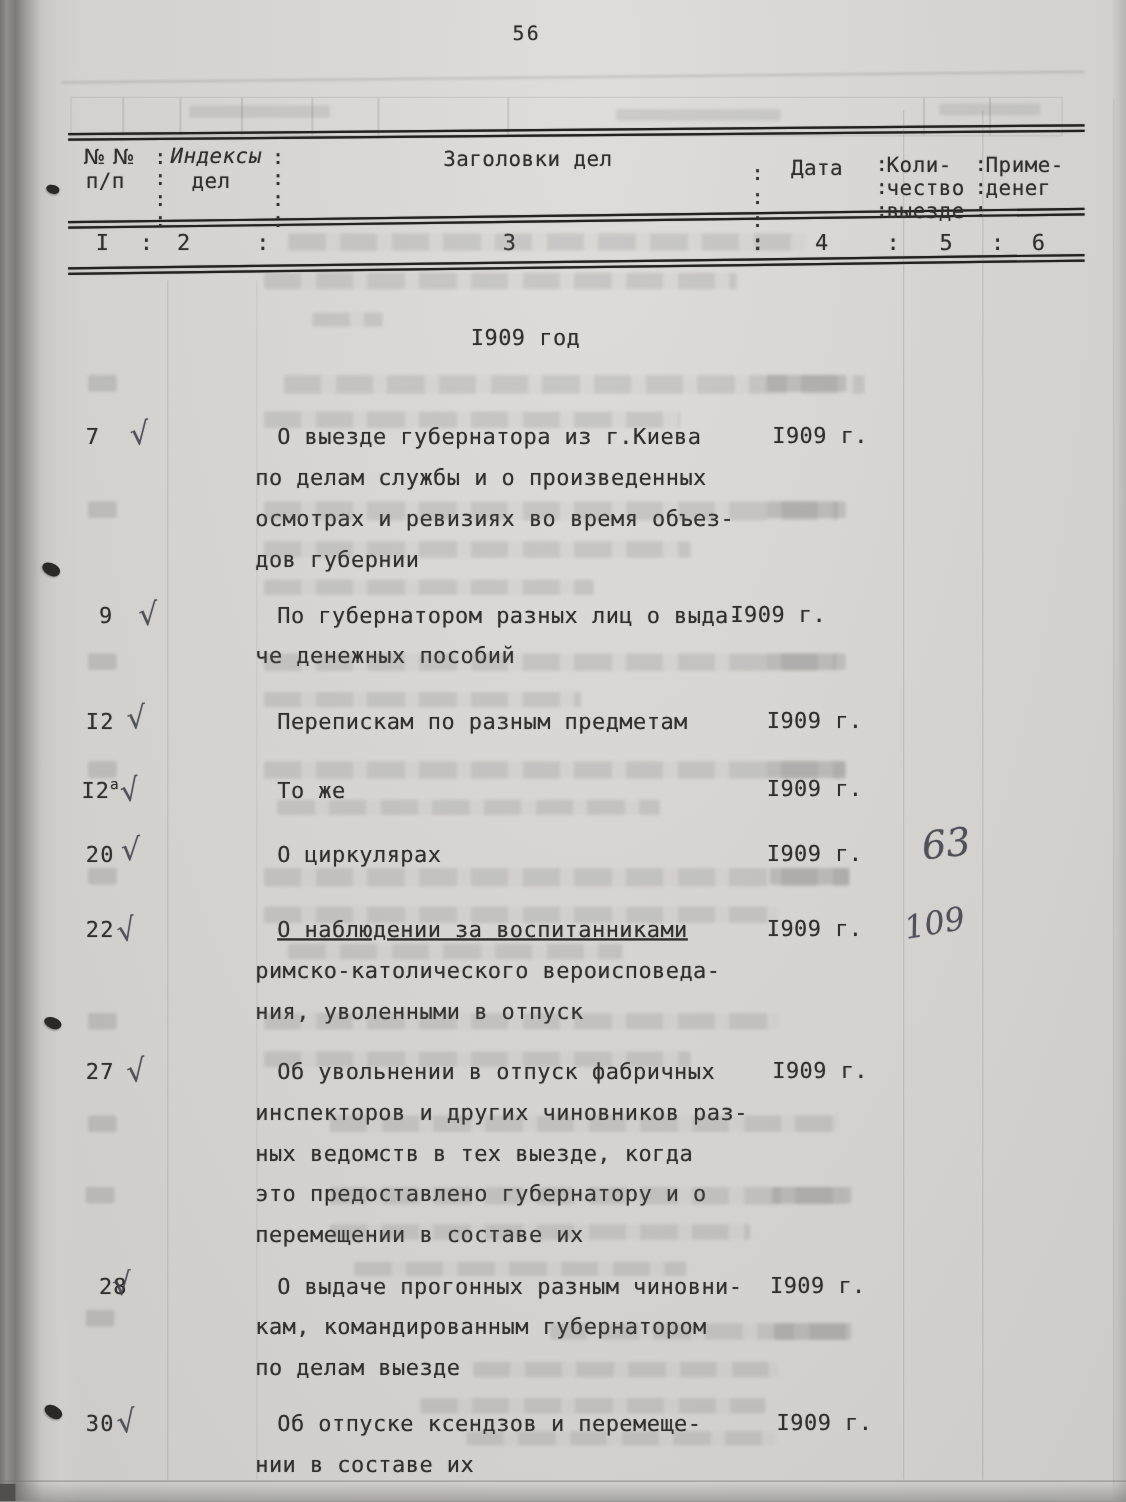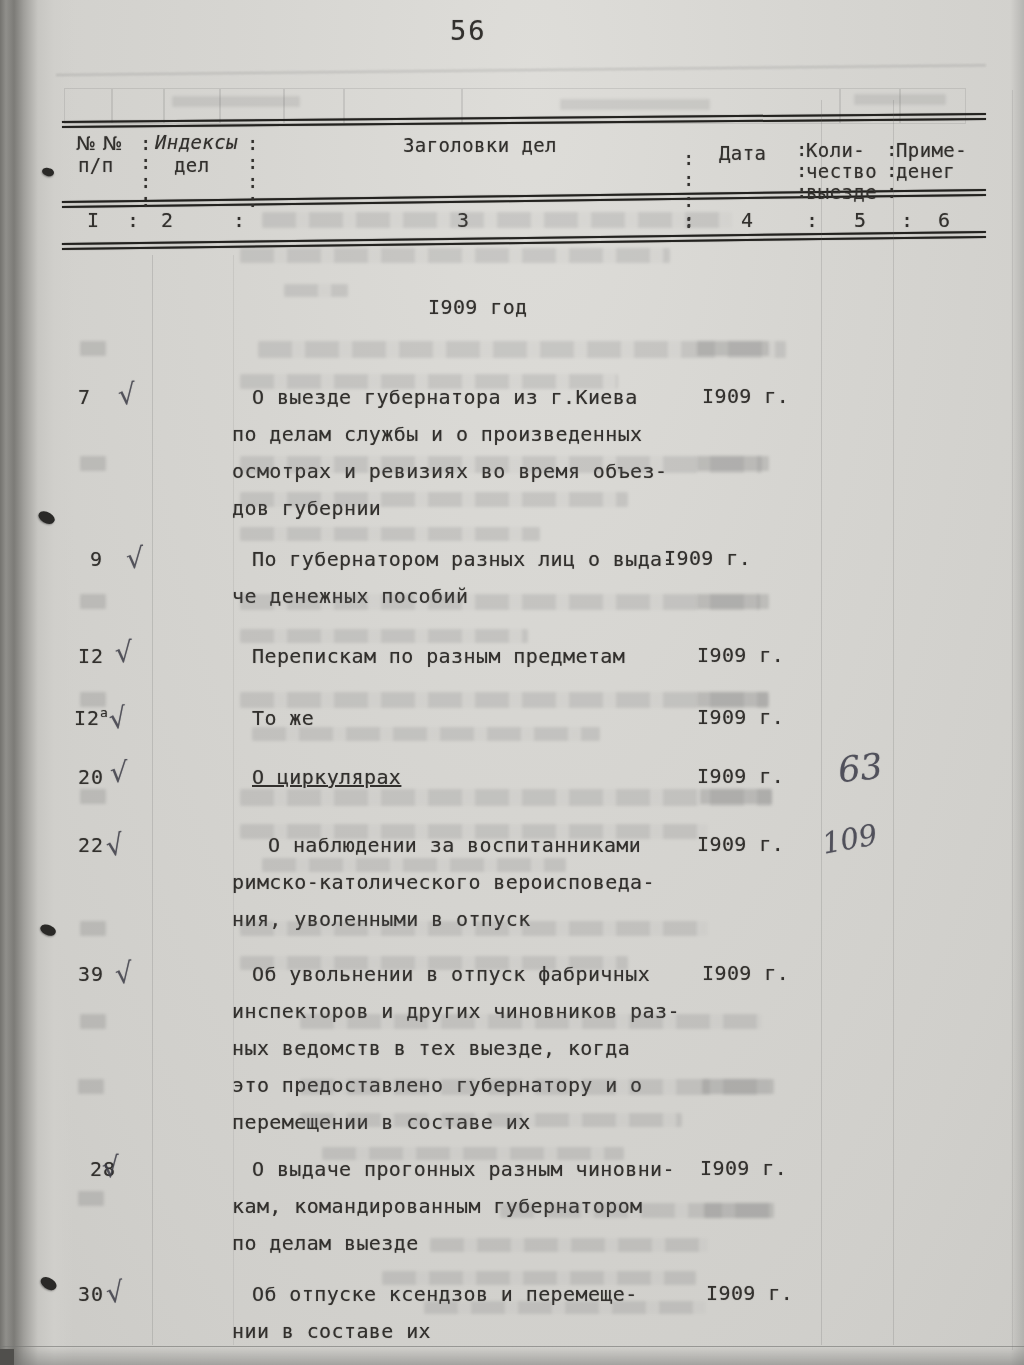--- a/index.html
+++ b/index.html
@@ -50,21 +50,21 @@
 <body>
 
 <div class="page" id="pg">
 
   <div class="gutter"></div>
   <div class="stitch" style="left:42px;top:168px;width:12px;height:8px;transform:rotate(20deg)"></div>
   <div class="stitch" style="left:38px;top:512px;width:17px;height:11px;transform:rotate(32deg)"></div>
   <div class="stitch" style="left:40px;top:925px;width:16px;height:10px;transform:rotate(26deg)"></div>
   <div class="stitch" style="left:40px;top:1278px;width:17px;height:11px;transform:rotate(36deg)"></div>
 
-  <div class="tw" style="left:450px;top:20px;font-size:27px;letter-spacing:2px;">56</div>
+  <div class="tw" style="left:466px;top:20px;font-size:18px;letter-spacing:2px;">56</div>
 
   <div class="gline" style="left:56px;top:74px;width:930px;transform:rotate(-0.6deg)"></div>
   <div id="ghost">
       <div class="gbox" style="left: 64px; top: 88px; width: 46px; height: 34px;"></div>
       <div class="gbox" style="left: 112px; top: 88px; width: 50px; height: 34px;"></div>
       <div class="gbox" style="left: 164px; top: 88px; width: 54px; height: 34px;"></div>
       <div class="gbox" style="left: 220px; top: 88px; width: 62px; height: 34px;"></div>
       <div class="gbox" style="left: 284px; top: 88px; width: 58px; height: 34px;"></div>
       <div class="gbox" style="left: 344px; top: 88px; width: 116px; height: 34px;"></div>
       <div class="gbox" style="left: 462px; top: 88px; width: 376px; height: 34px;"></div>
@@ -146,31 +146,31 @@
       <div class="tw" style="left: 78px; top: 645px; letter-spacing: 1px;"><span>I2</span></div>
       <div class="check" style="left: 115px; top: 636px; transform: rotate(-5deg);">√</div>
       <div class="tw" style="left: 252px; top: 645px;">Перепискам по разным предметам</div>
       <div class="tw" style="left: 697px; top: 644px;">I909 г.</div>
       <div class="tw" style="left: 74px; top: 707px; letter-spacing: 1px;"><span>I2</span><span class="sup">а</span></div>
       <div class="check" style="left: 109px; top: 702px; transform: rotate(-9deg);">√</div>
       <div class="tw" style="left: 252px; top: 707px;">То же</div>
       <div class="tw" style="left: 697px; top: 706px;">I909 г.</div>
       <div class="tw" style="left: 78px; top: 766px; letter-spacing: 1px;"><span>20</span></div>
       <div class="check" style="left: 110px; top: 756px; transform: rotate(-2deg);">√</div>
-      <div class="tw" style="left: 252px; top: 766px; text-decoration: underline;">О циркулярах</div>
+      <div class="tw" style="left: 252px; top: 766px;">О циркулярах</div>
       <div class="tw" style="left: 697px; top: 765px;">I909 г.</div>
       <div class="hw" style="left: 838px; top: 748px; font-size: 35px; transform: rotate(-6deg);">63</div>
       <div class="tw" style="left: 78px; top: 834px; letter-spacing: 1px;"><span>22</span></div>
       <div class="check" style="left: 106px; top: 829px; transform: rotate(-11deg);">√</div>
-      <div class="tw" style="left: 268px; top: 834px;">О наблюдении за воспитанниками</div>
+      <div class="tw" style="left: 252px; top: 834px; text-decoration: underline;">О наблюдении за воспитанниками</div>
       <div class="tw" style="left: 232px; top: 871px;">римско-католического вероисповеда-</div>
       <div class="tw" style="left: 232px; top: 908px;">ния, уволенными в отпуск</div>
       <div class="tw" style="left: 697px; top: 833px;">I909 г.</div>
       <div class="hw" style="left: 822px; top: 822px; font-size: 29px; transform: rotate(-10deg);">109</div>
-      <div class="tw" style="left: 78px; top: 963px; letter-spacing: 1px;"><span>39</span></div>
+      <div class="tw" style="left: 78px; top: 963px; letter-spacing: 1px;"><span>27</span></div>
       <div class="check" style="left: 115px; top: 957px; transform: rotate(-7deg);">√</div>
       <div class="tw" style="left: 252px; top: 963px;">Об увольнении в отпуск фабричных</div>
       <div class="tw" style="left: 232px; top: 1000px;">инспекторов и других чиновников раз-</div>
       <div class="tw" style="left: 232px; top: 1037px;">ных ведомств в тех выезде, когда</div>
       <div class="tw" style="left: 232px; top: 1074px;">это предоставлено губернатору и о</div>
       <div class="tw" style="left: 232px; top: 1111px;">перемещении в составе их</div>
       <div class="tw" style="left: 702px; top: 962px;">I909 г.</div>
       <div class="tw" style="left: 90px; top: 1158px; letter-spacing: 1px;"><span>28</span></div>
       <div class="check" style="left: 102px; top: 1151px; transform: rotate(-5deg);">√</div>
       <div class="tw" style="left: 252px; top: 1158px;">О выдаче прогонных разным чиновни-</div>

